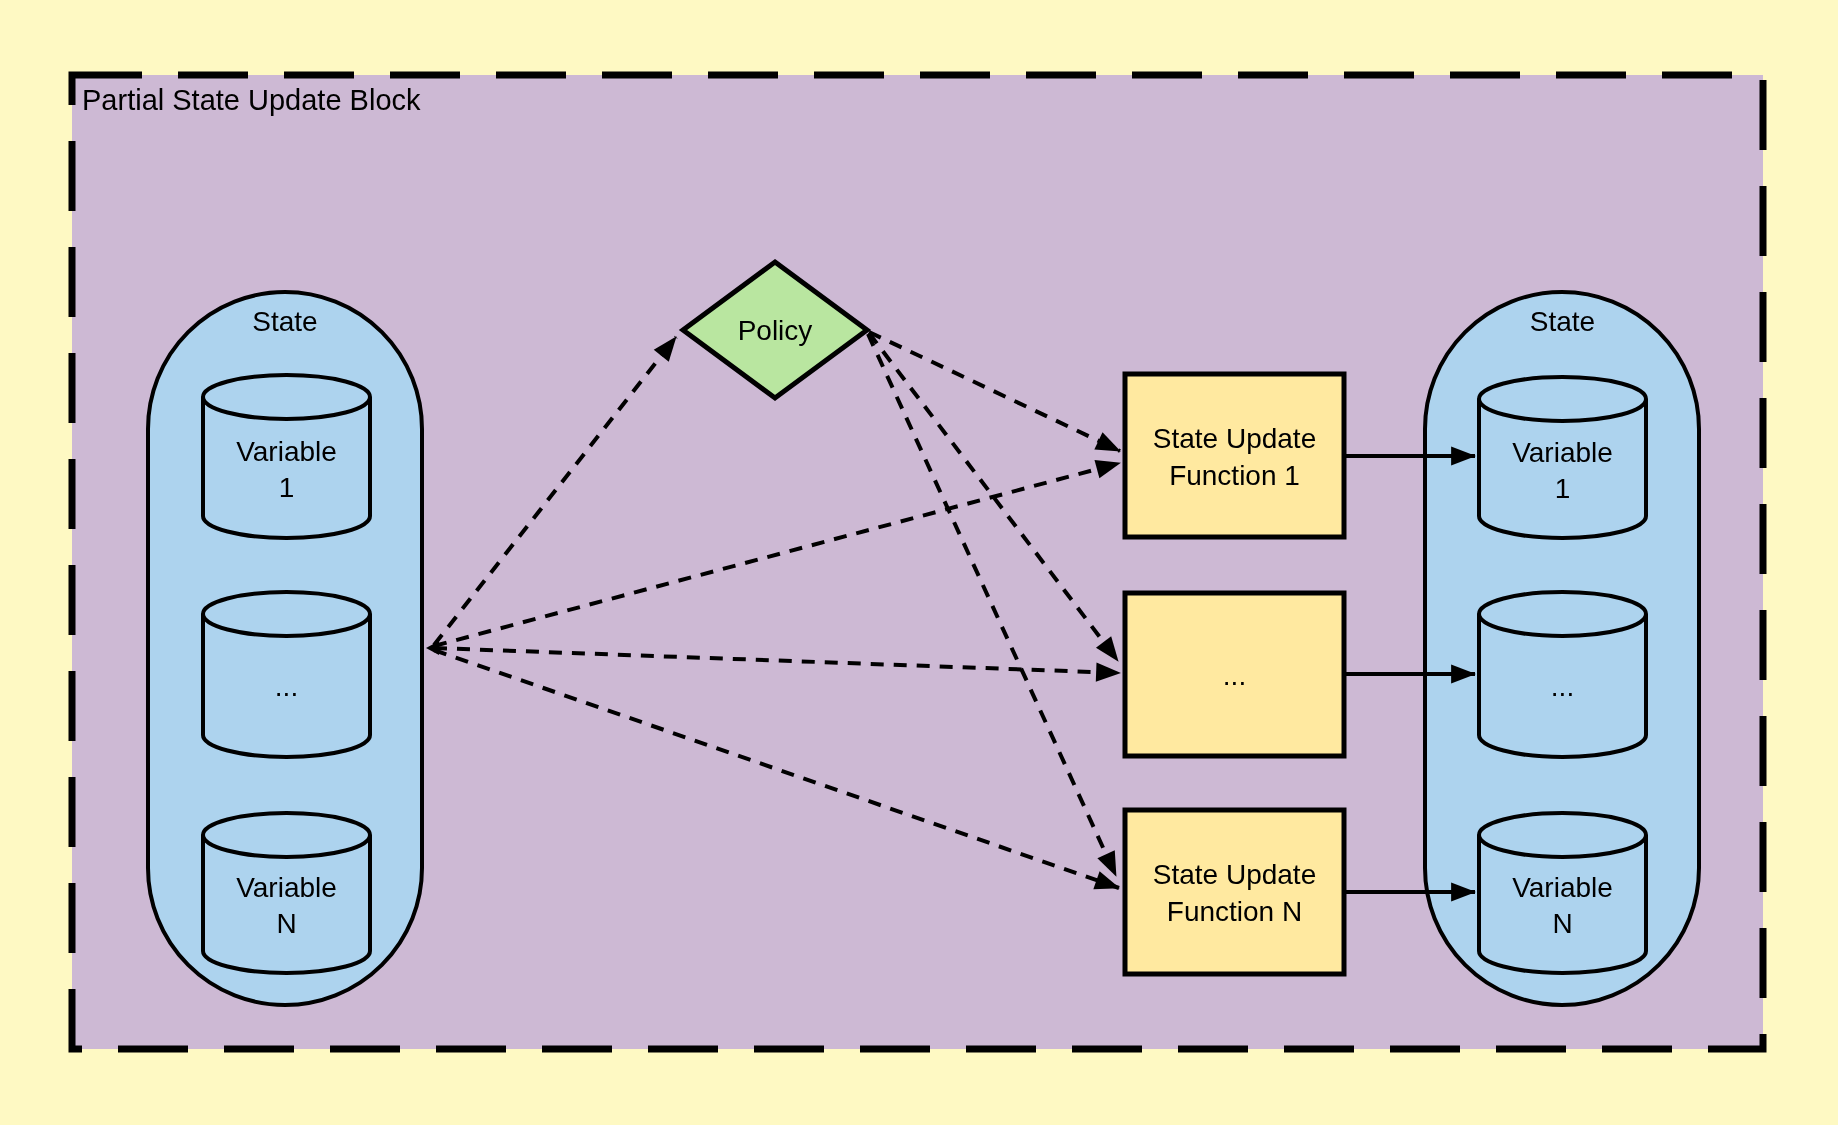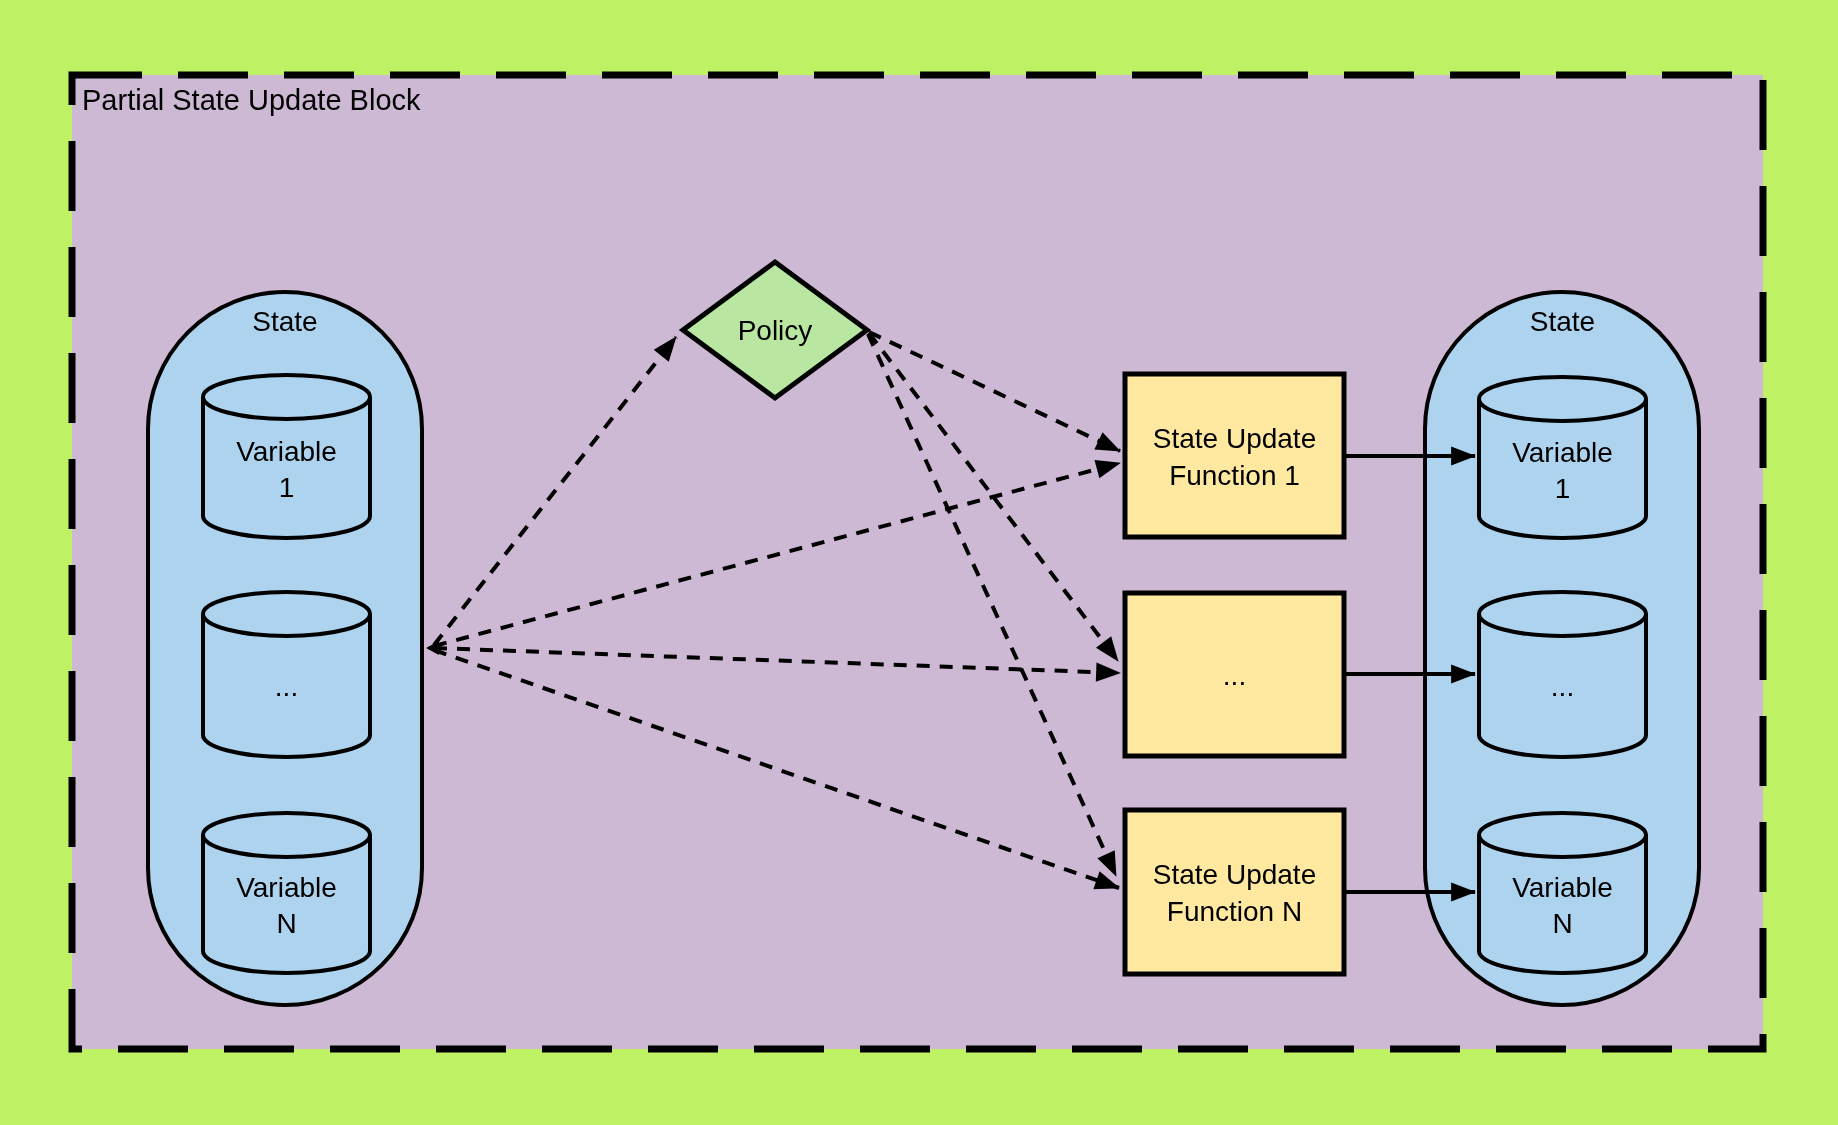--- a/index.html
+++ b/index.html
@@ -5,21 +5,21 @@
   html, body {
     margin: 0;
     padding: 0;
     background: #ffffff;
     font-family: "Liberation Sans", sans-serif;
   }
   .canvas {
     position: relative;
     width: 1838px;
     height: 1125px;
-    background: #bef264;
+    background: #fef9c3;
     overflow: hidden;
   }
   svg { display: block; }
   .lbl {
     font-family: "Liberation Sans", sans-serif;
     font-size: 28px;
     fill: #000000;
   }
   .title-lbl {
     font-family: "Liberation Sans", sans-serif;

